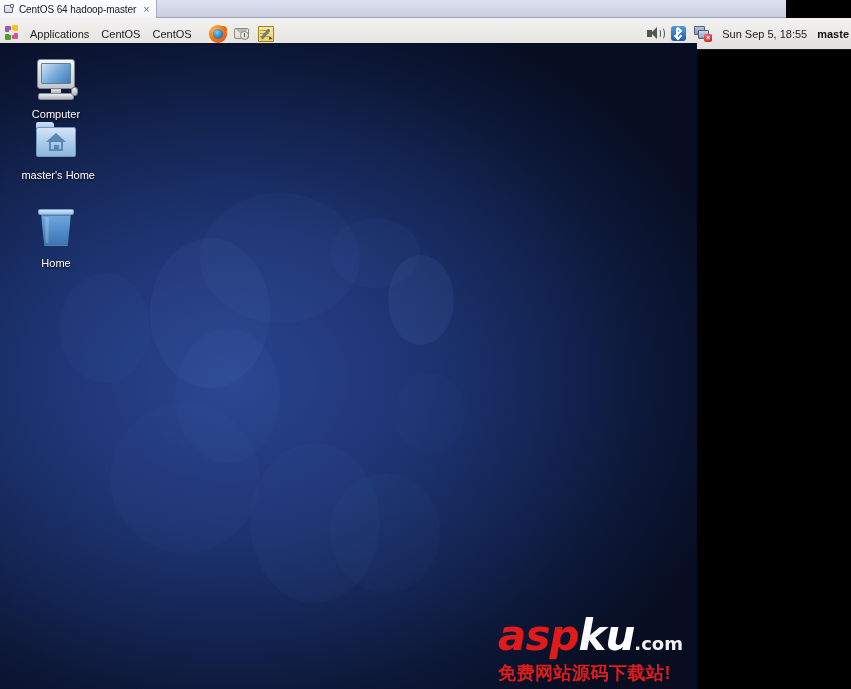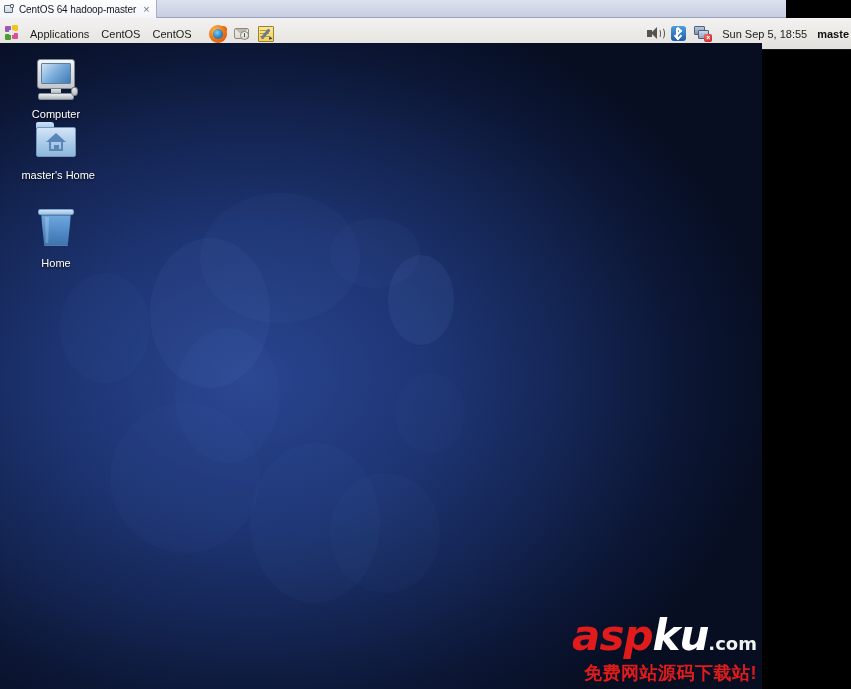--- a/index.html
+++ b/index.html
@@ -163,21 +163,21 @@
     position:absolute; left:11px; top:10px; width:8px; height:8px; border-radius:2px;
     background: radial-gradient(circle at 35% 30%, #f07070, #c01616);
     color:#fff; font-size:7px; line-height:8px; text-align:center; font-weight:bold;
   }
 
   .clock { font-size:11px; color:#1c1c1c; padding:0 10px; white-space:nowrap; cursor:default; }
   .username { font-size:11px; color:#111; font-weight:bold; white-space:nowrap; padding-right:2px; cursor:default; }
 
   
   #desktop {
-    position:absolute; left:0; top:43px; width:762px; height:646px;
+    position:absolute; left:0; top:43px; width:697px; height:646px;
     overflow:hidden;
     background:
       radial-gradient(ellipse 520px 400px at 33% 52%, #2a4590 0%, #1d3472 38%, #142553 62%, #0c1736 82%, #070e22 100%),
       linear-gradient(135deg, #0a1124 0%, #101c3d 45%, #050a16 100%);
   }
   .bokeh { position:absolute; border-radius:50%; pointer-events:none; }
 
   .desk-icon {
     position:absolute; width:84px; text-align:center; cursor:pointer;
     color:#ffffff; font-size:11px;
@@ -253,21 +253,21 @@
     clip-path: polygon(0% 0%, 100% 0%, 89% 100%, 11% 100%);
   }
   .trash-hl {
     position:absolute; left:9px; top:9px; width:4px; height:26px;
     background: rgba(255,255,255,0.22);
     clip-path: polygon(0% 0%, 100% 0%, 82% 100%, 18% 100%);
   }
 
   
   #watermark {
-    position:absolute; right:5px; bottom:4px; text-align:right;
+    position:absolute; right:14px; bottom:4px; text-align:left;
     pointer-events:none; user-select:none;
   }
   #wm-top { font-family:"DejaVu Sans", sans-serif; font-weight:bold; font-style:italic;
             font-size:42px; line-height:42px; letter-spacing:-1px; }
   #wm-asp { color:#e01b1b; }
   #wm-ku  { color:#ffffff; }
   #wm-com { color:#f2f2f2; font-size:18px; font-style:normal; font-weight:bold; letter-spacing:0; }
   #wm-sub { color:#e01b1b; font-size:18px; font-weight:bold; margin-top:-4px; letter-spacing:0.5px; }
 </style>
 </head>

